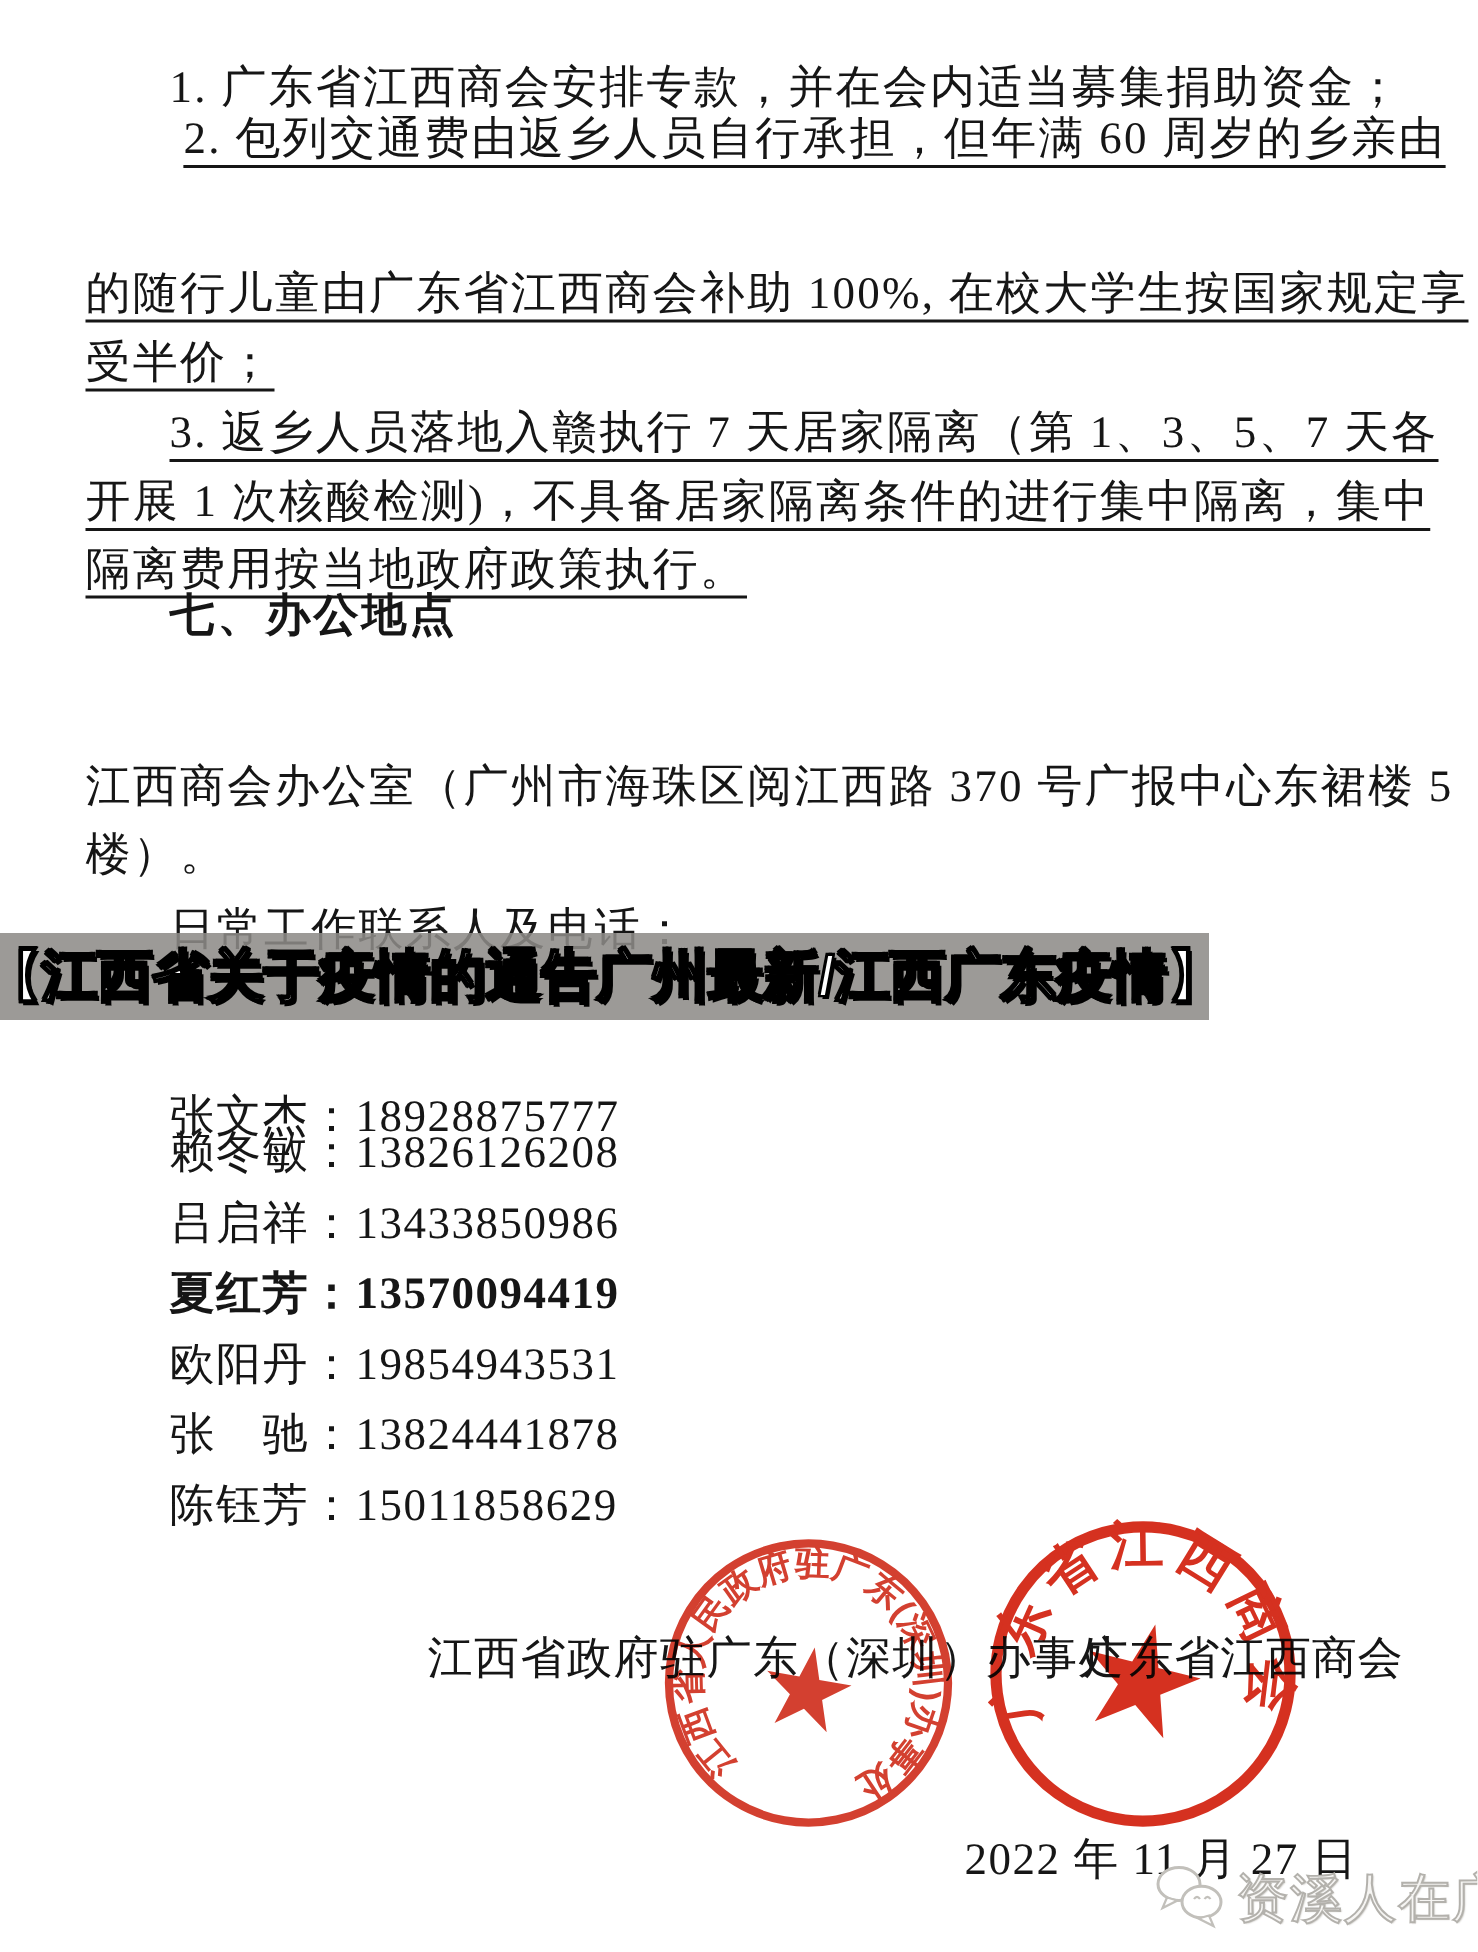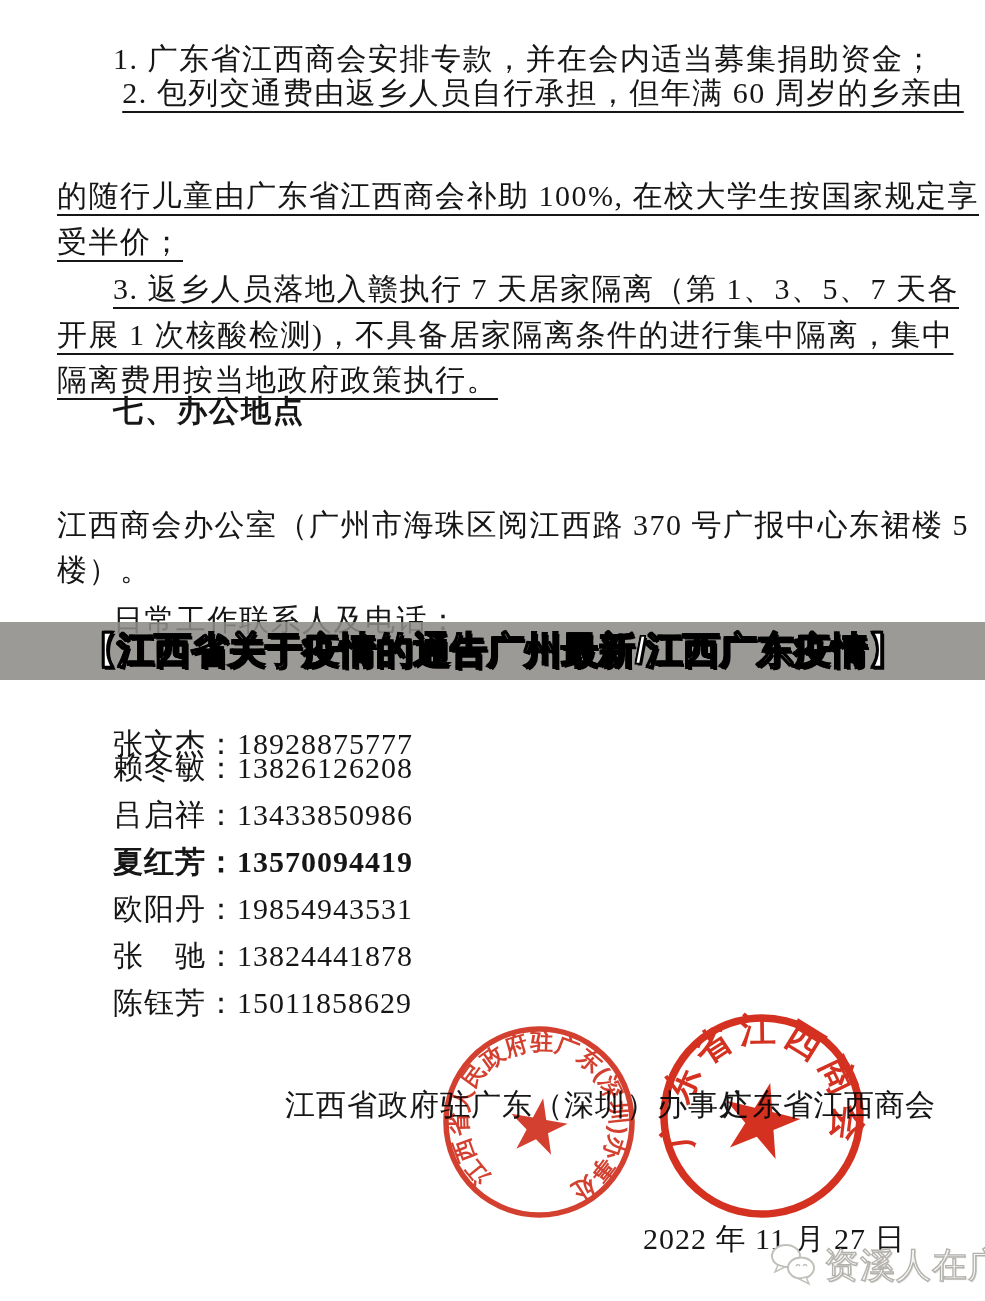--- a/index.html
+++ b/index.html
@@ -39,21 +39,21 @@
   .l9{top:460px;} .l10{top:506px;} .l11{top:551px;}
   .l12{top:601px;left:113px;} .l13{top:650px;left:113px;}
   
   .contact{position:absolute;left:113px;font-size:30px;letter-spacing:1px;white-space:nowrap;}
   .c0{top:724px;} .c1{top:748px;} .c2{top:795px;} .c3{top:842px;font-weight:bold;}
   .c4{top:889px;} .c5{top:936px;} .c6{top:983px;}
   
   .banner{
     position:absolute;
     left:0;top:622px;
-    width:985px;height:58px;
+    width:806px;height:58px;
     background:rgba(141,139,136,0.87);
     display:flex;align-items:center;justify-content:center;
     z-index:30;
   }
   .banner-title{
     font-family:"Liberation Sans","DejaVu Sans",sans-serif;
     font-weight:bold;
     font-size:37px;
     color:#ffffff;
     white-space:nowrap;

